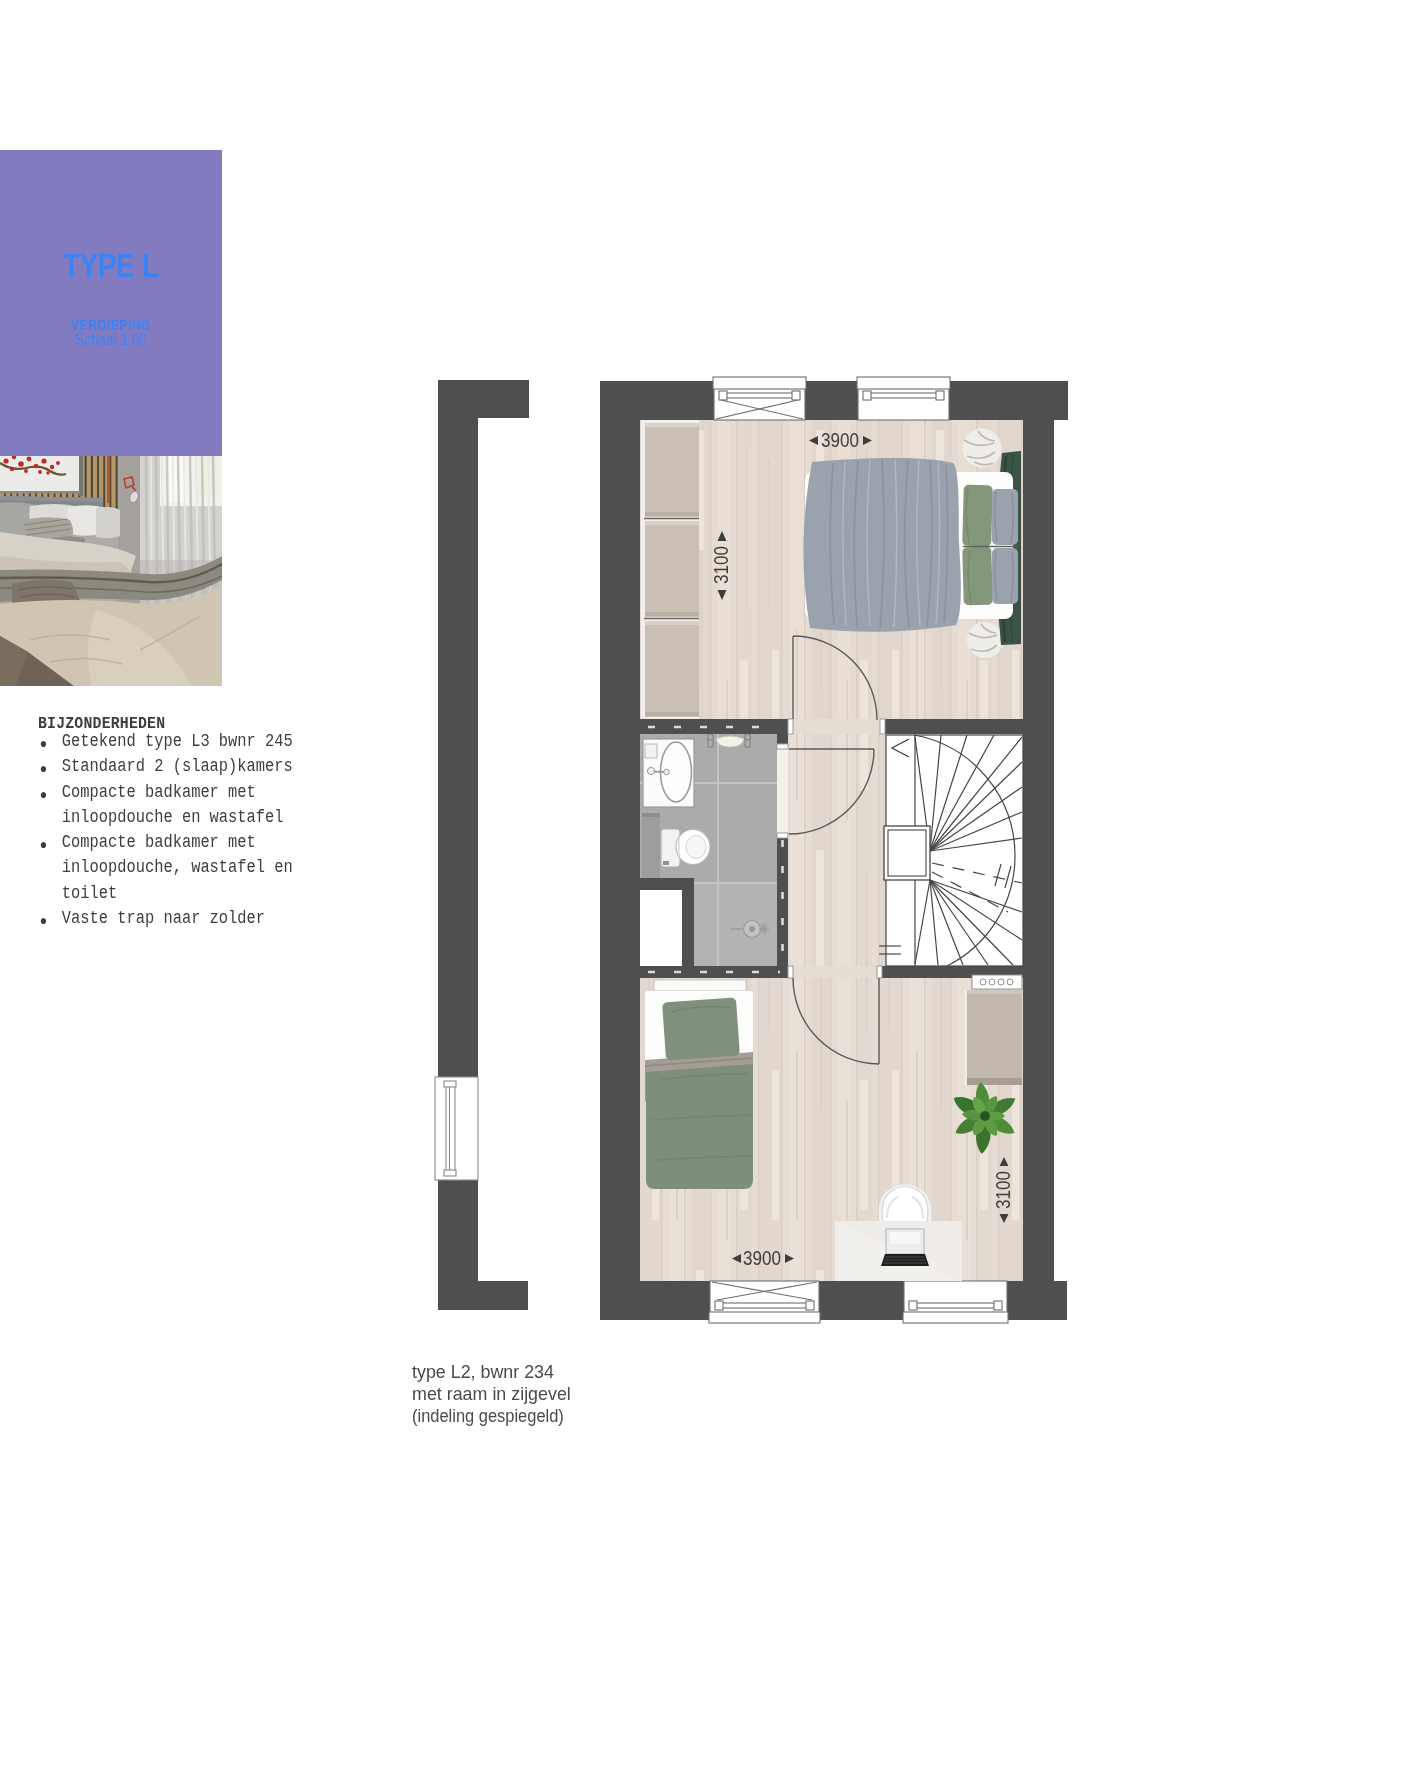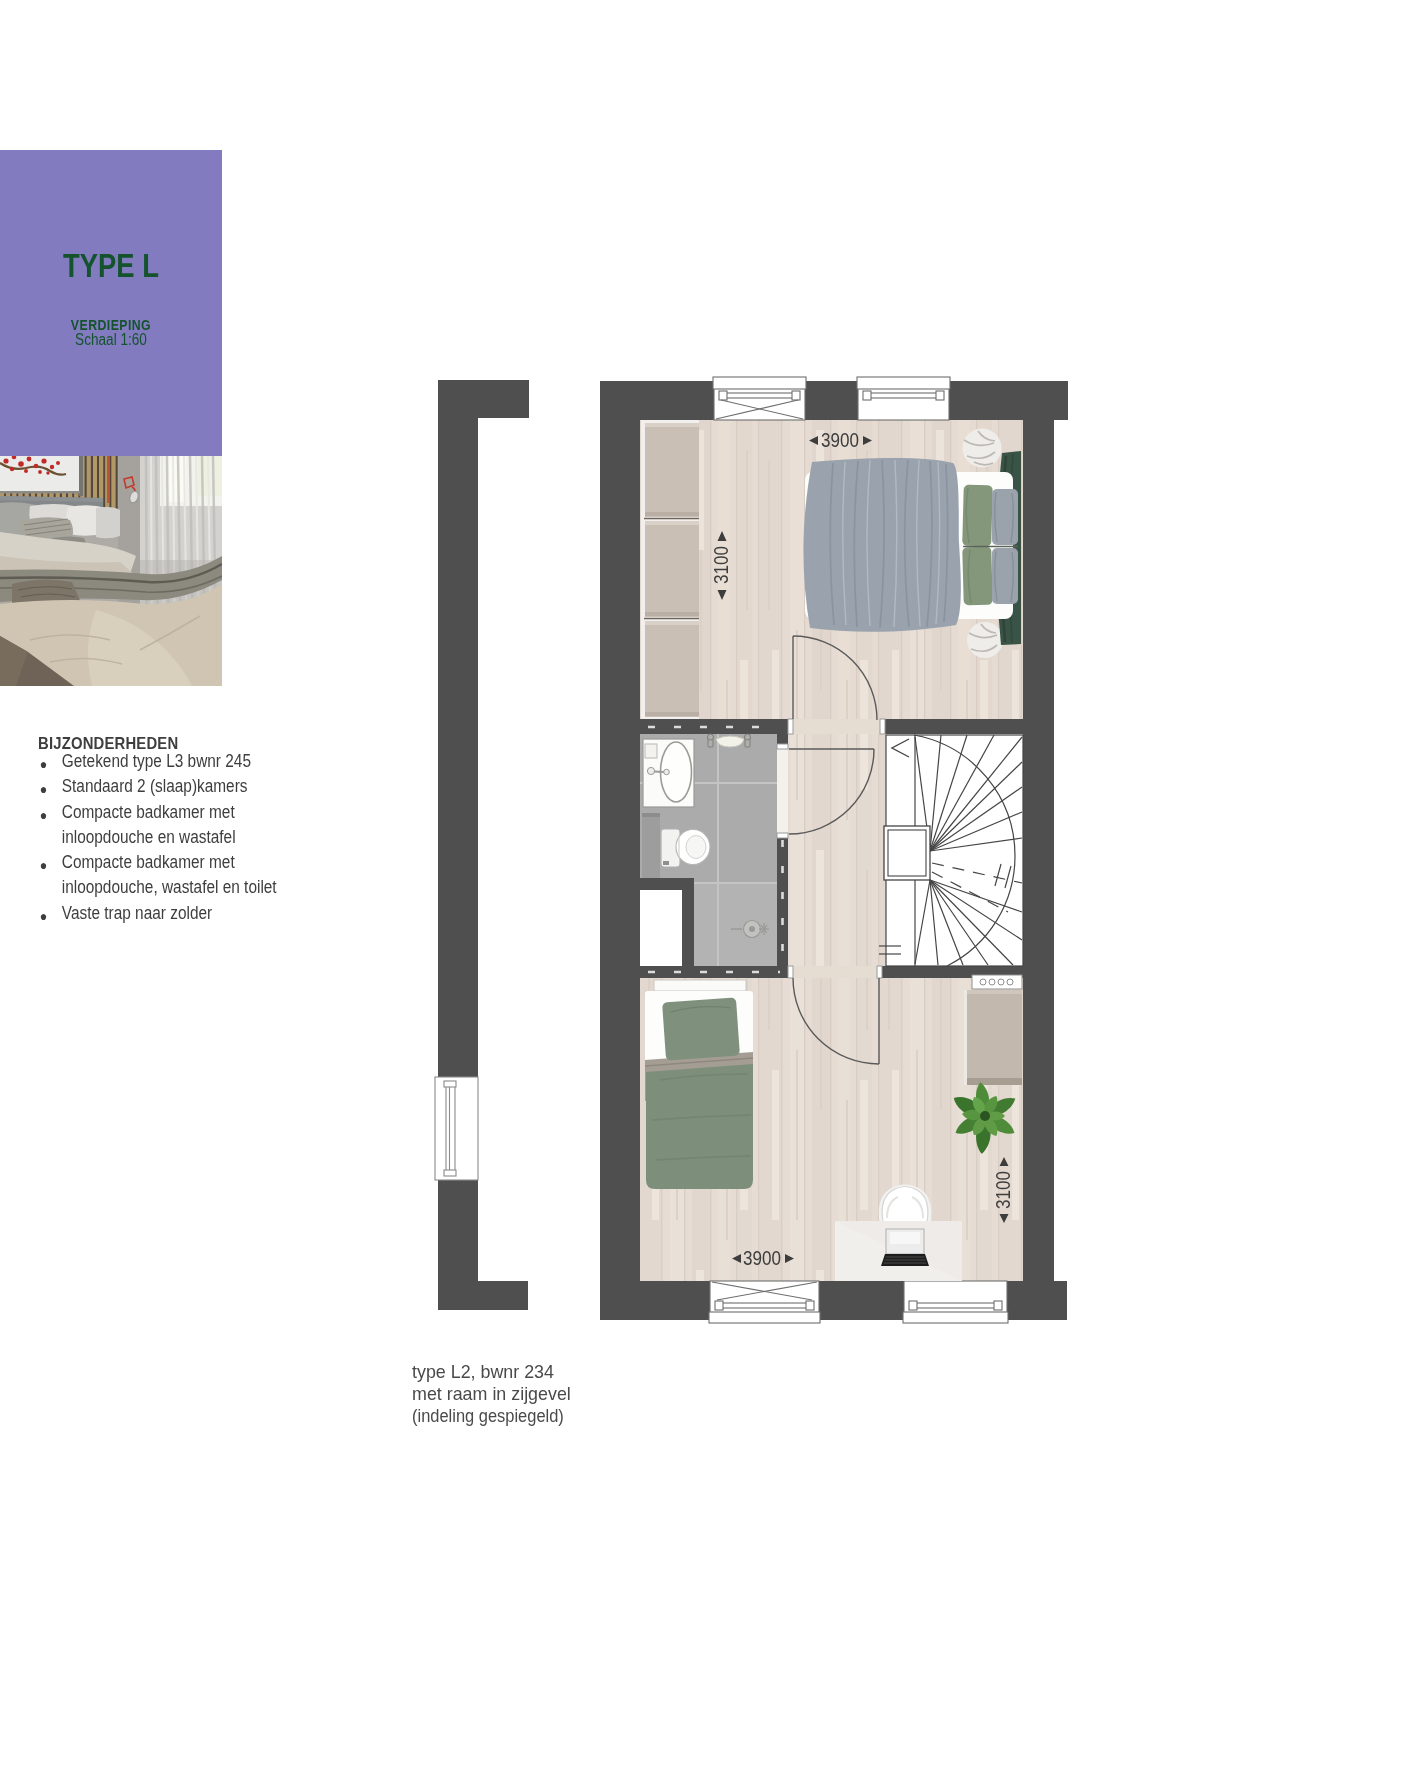--- a/index.html
+++ b/index.html
@@ -478,27 +478,27 @@
     <text x="721" y="572" text-anchor="middle" textLength="38" lengthAdjust="spacingAndGlyphs" transform="rotate(-90 721 565)">3100</text>
     <path d="M717.5,541 L722,531 L726.5,541 Z M717.5,590 L722,600 L726.5,590 Z"></path>
     <text x="762" y="1265" text-anchor="middle" textLength="38" lengthAdjust="spacingAndGlyphs">3900</text>
     <path d="M741,1254 L732,1258.5 L741,1263 Z M785,1254 L794,1258.5 L785,1263 Z"></path>
     <text x="1003" y="1197" text-anchor="middle" textLength="38" lengthAdjust="spacingAndGlyphs" transform="rotate(-90 1003 1190)">3100</text>
     <path d="M999.5,1166 L1004,1157 L1008.5,1166 Z M999.5,1214 L1004,1223 L1008.5,1214 Z"></path>
   </g>
 </g>
 </svg>
 
-<div class="abs" style="left:0;top:150px;width:222px;height:306px;color:#14532d;">
+<div class="abs" style="left:0;top:150px;width:222px;height:306px;color:#3b82f6;">
   <div class="abs" style="left:0;top:97px;width:222px;text-align:center;font-size:33px;font-weight:bold;transform:scale(0.83,1);">TYPE L</div>
   <div class="abs" style="left:0;top:167px;width:222px;text-align:center;font-size:14.5px;font-weight:bold;letter-spacing:0.5px;transform:scale(0.85,1);">VERDIEPING</div>
   <div class="abs" style="left:0;top:181px;width:222px;text-align:center;font-size:16px;transform:scale(0.85,1);">Schaal 1:60</div>
 </div>
 
-<div class="abs" style="left:38px;top:730px;width:310px;color:#3e3e3e;">
+<div class="abs" style="left:38px;top:710px;width:310px;color:#3e3e3e;font-family:Liberation Mono, monospace;">
   <div style="font-size:16.5px;font-weight:bold;transform:scale(0.9,1);transform-origin:left center;letter-spacing:0.2px;padding-top:4px;">BIJZONDERHEDEN</div>
   <div style="font-size:17.5px;line-height:25.3px;margin-top:-4px;transform:scale(0.88,1);transform-origin:left top;">
     <div style="position:relative;padding-left:27px;"><span style="position:absolute;left:2px;font-size:14px;top:3px;">●</span>Getekend type L3 bwnr 245</div>
     <div style="position:relative;padding-left:27px;"><span style="position:absolute;left:2px;font-size:14px;top:3px;">●</span>Standaard 2 (slaap)kamers</div>
     <div style="position:relative;padding-left:27px;"><span style="position:absolute;left:2px;font-size:14px;top:3px;">●</span>Compacte badkamer met inloopdouche en wastafel</div>
     <div style="position:relative;padding-left:27px;"><span style="position:absolute;left:2px;font-size:14px;top:3px;">●</span>Compacte badkamer met inloopdouche, wastafel en toilet</div>
     <div style="position:relative;padding-left:27px;"><span style="position:absolute;left:2px;font-size:14px;top:3px;">●</span>Vaste trap naar zolder</div>
   </div>
 </div>
 

